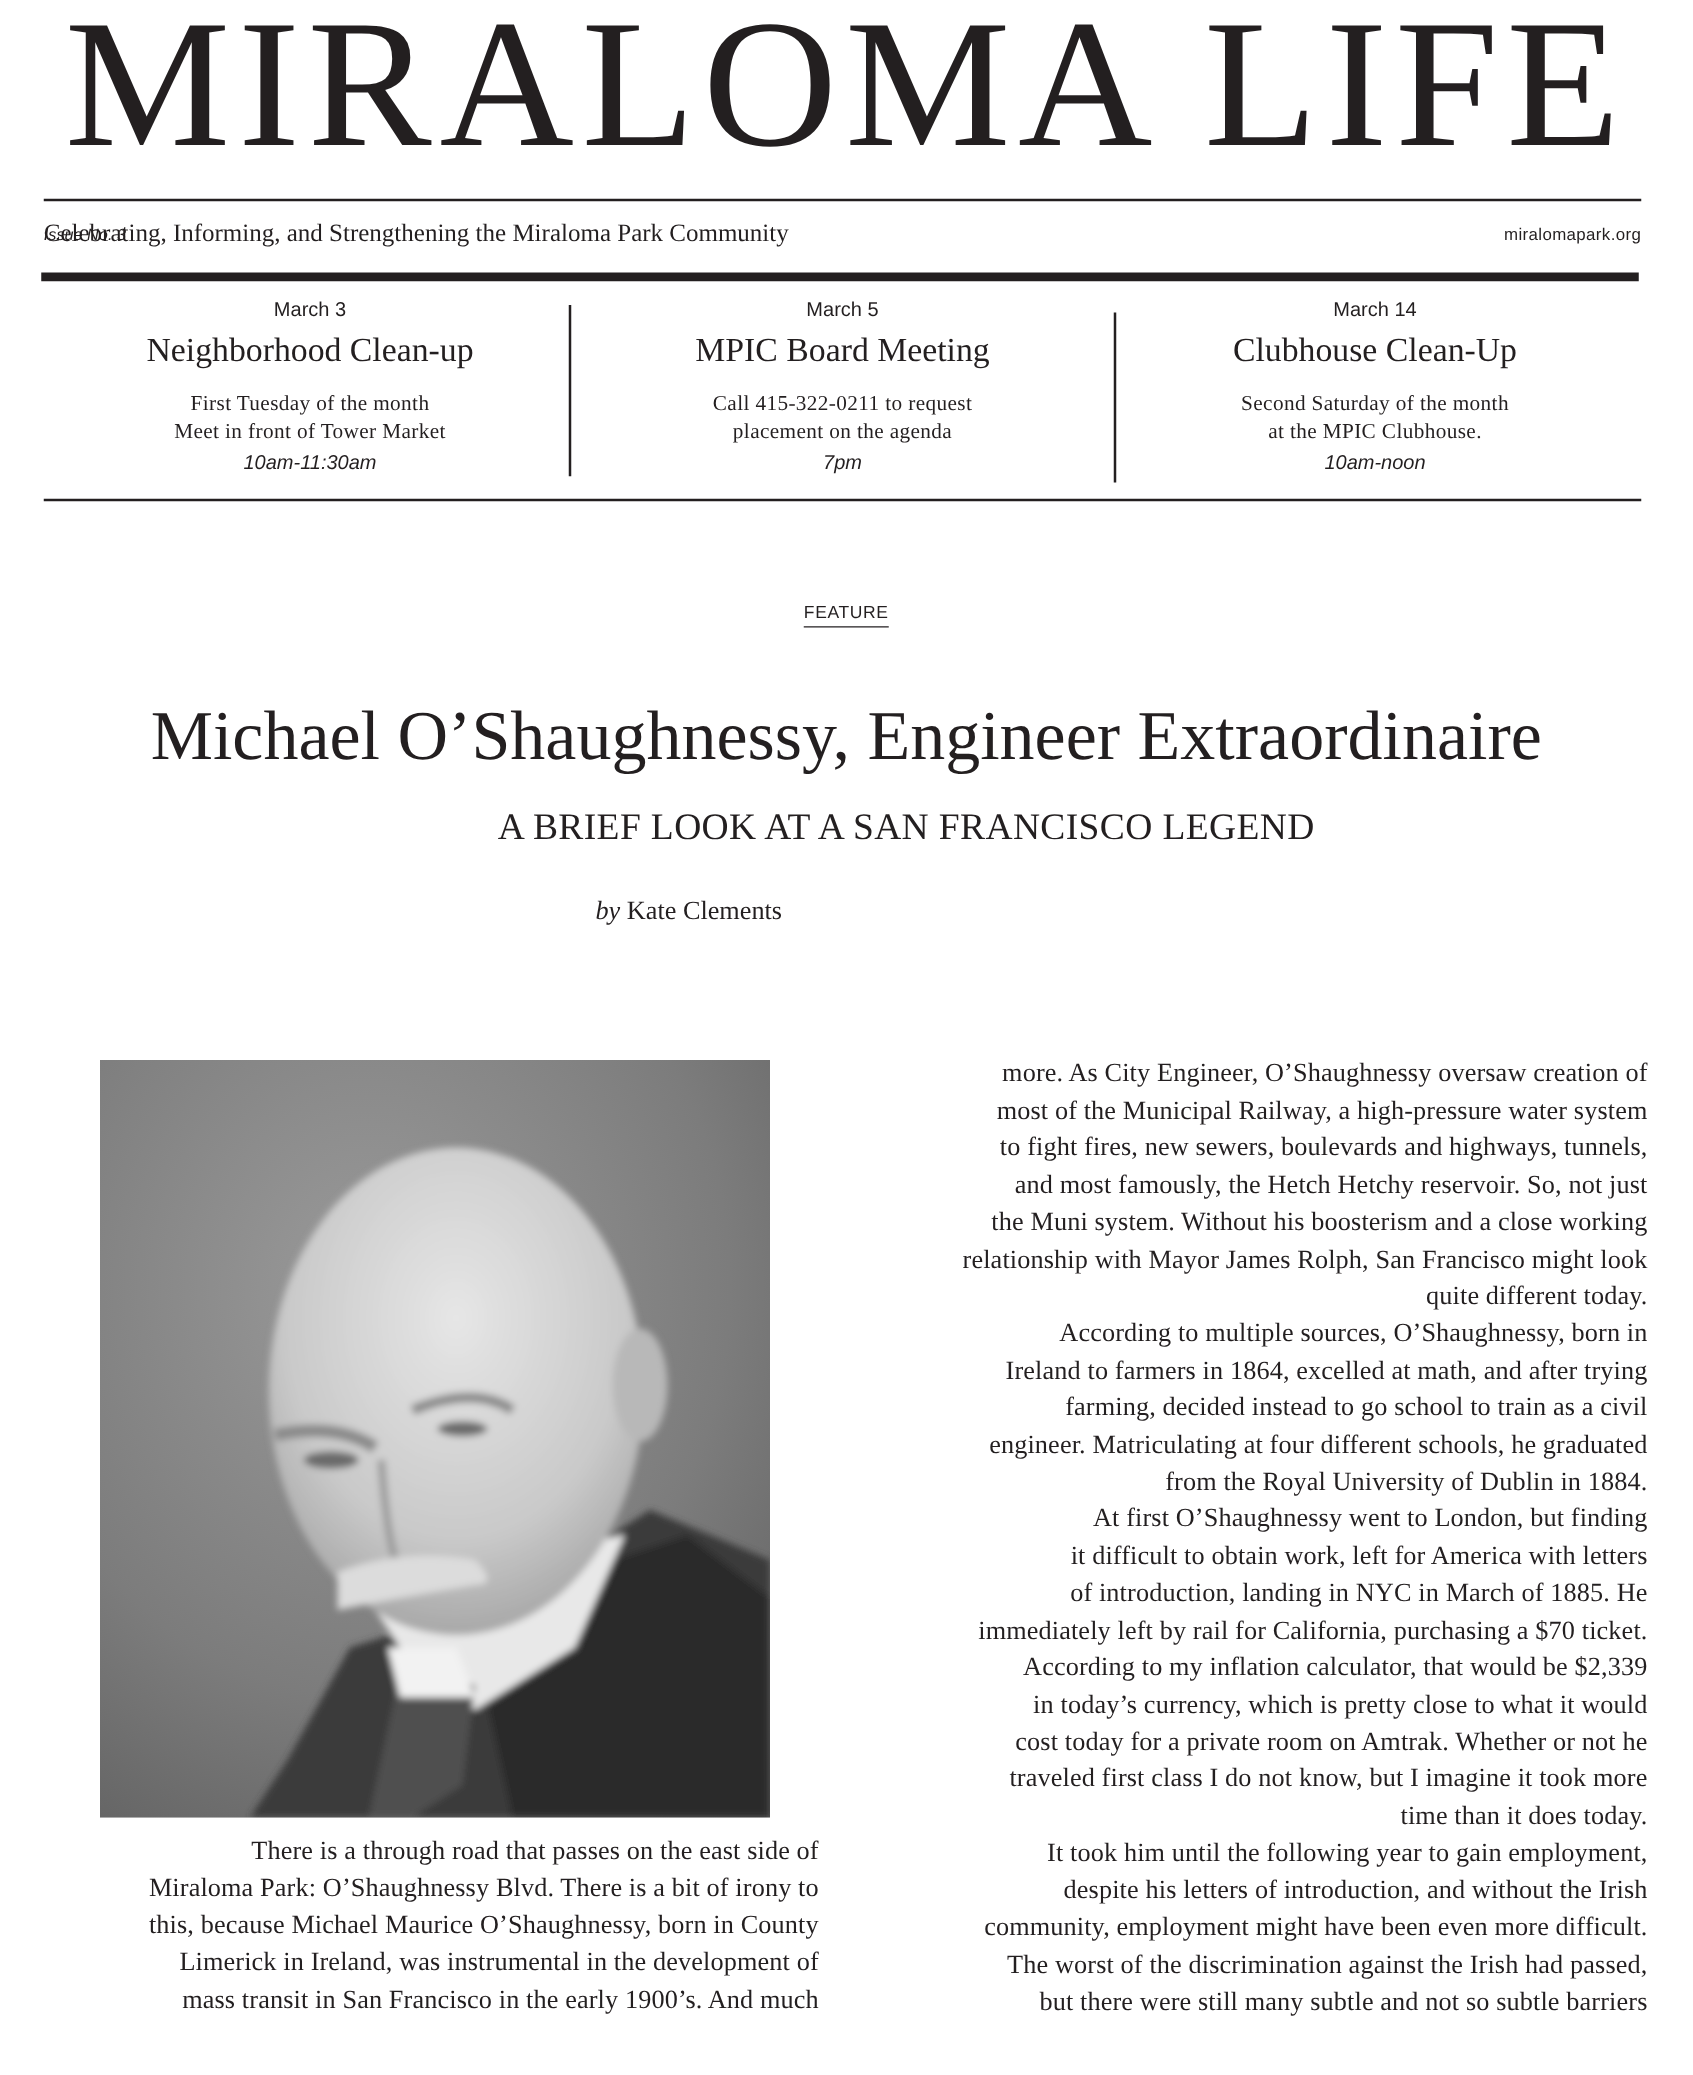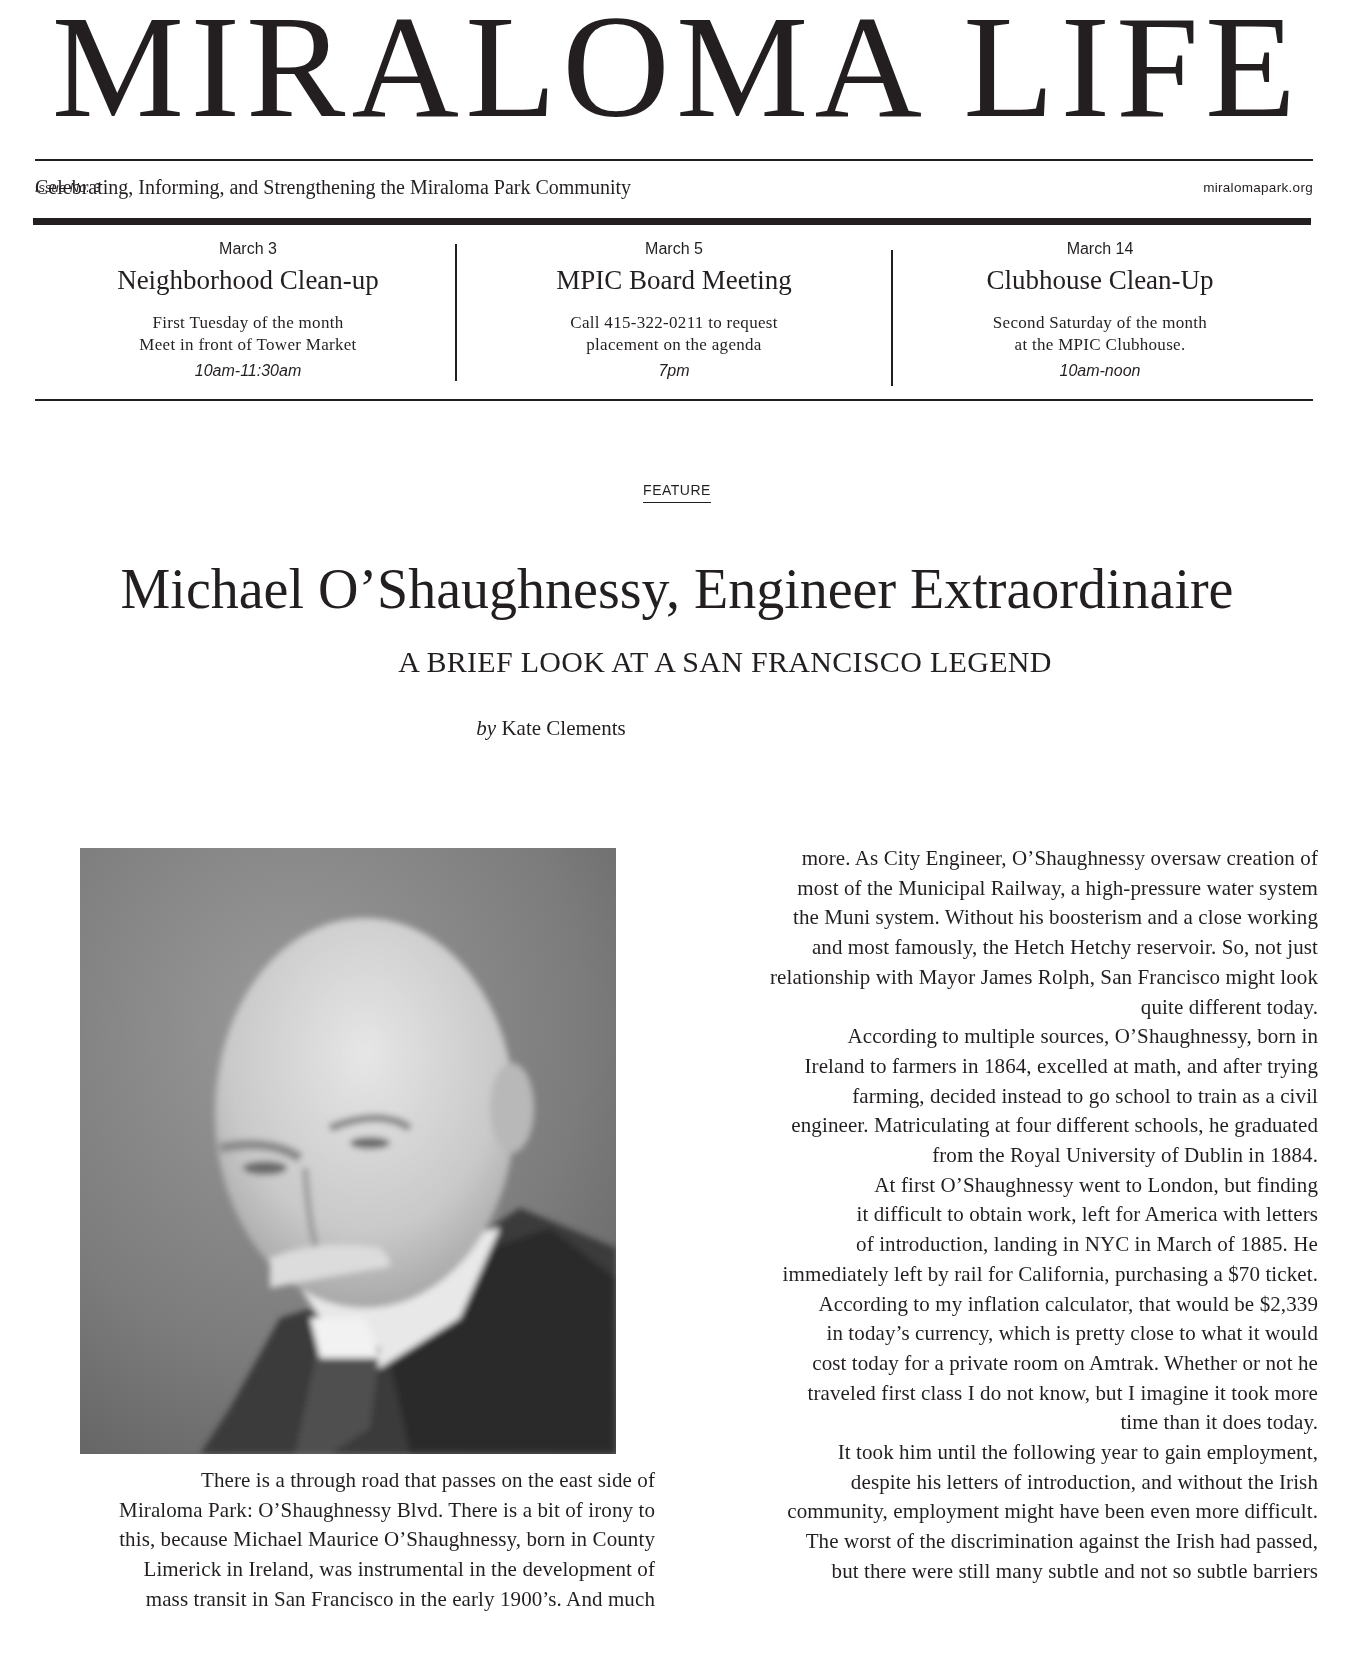--- a/index.html
+++ b/index.html
@@ -152,22 +152,23 @@
     <span class="line" style="margin-left:-30px;">this, because Michael Maurice O’Shaughnessy, born in County</span>
     <span class="line" style="margin-left:-30px;">Limerick in Ireland, was instrumental in the development of</span>
     <span class="line" style="margin-left:-30px;">mass transit in San Francisco in the early 1900’s. And much</span>
   </p>
 </div>
 
 <div class="abs col col-right">
   <p class="noindent">
     <span class="line">more. As City Engineer, O’Shaughnessy oversaw creation of</span>
     <span class="line">most of the Municipal Railway, a high-pressure water system</span>
+    <span class="line">to fight fires, new sewers, boulevards and highways, tunnels,</span>
+    <span class="line">and most famously, the Hetch Hetchy reservoir. So, not just</span>
     <span class="line">the Muni system. Without his boosterism and a close working</span>
-    <span class="line">and most famously, the Hetch Hetchy reservoir. So, not just</span>
     <span class="line">relationship with Mayor James Rolph, San Francisco might look</span>
     <span class="line">quite different today.</span>
   </p>
   <p>
     <span class="line">According to multiple sources, O’Shaughnessy, born in</span>
     <span class="line" style="margin-left:-30px;">Ireland to farmers in 1864, excelled at math, and after trying</span>
     <span class="line" style="margin-left:-30px;">farming, decided instead to go school to train as a civil</span>
     <span class="line" style="margin-left:-30px;">engineer. Matriculating at four different schools, he graduated</span>
     <span class="line" style="margin-left:-30px;">from the Royal University of Dublin in 1884.</span>
   </p>

